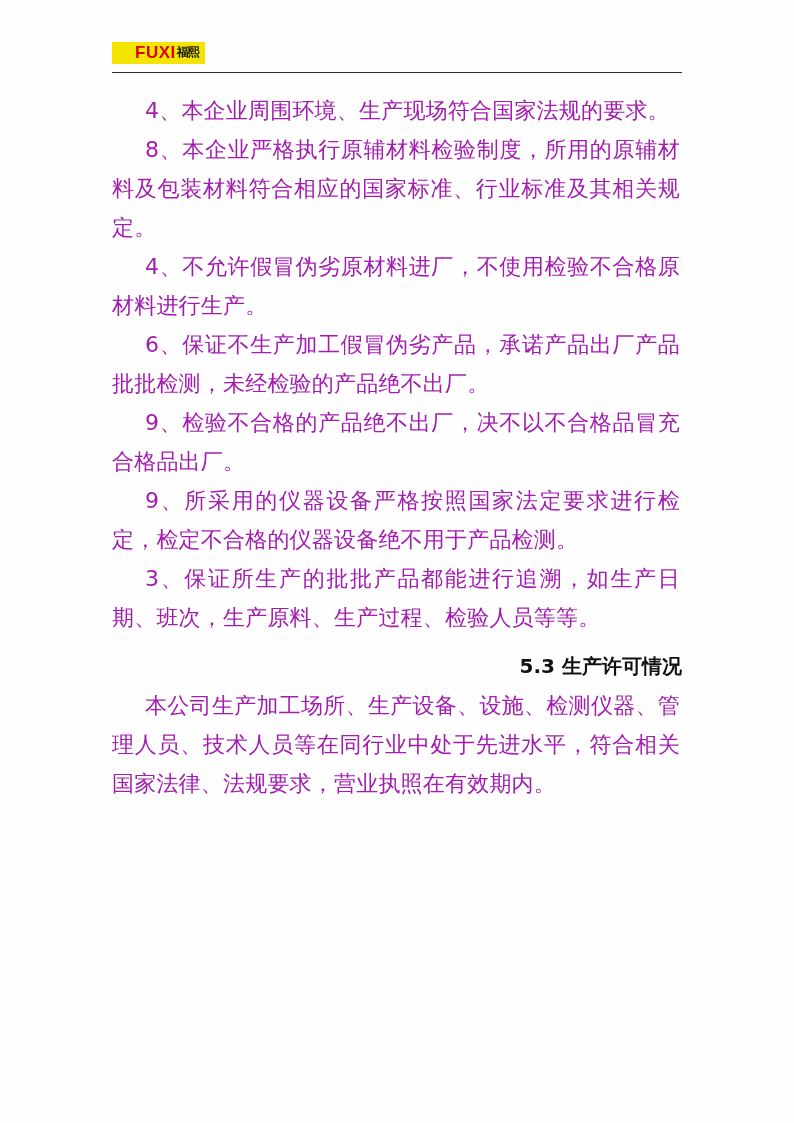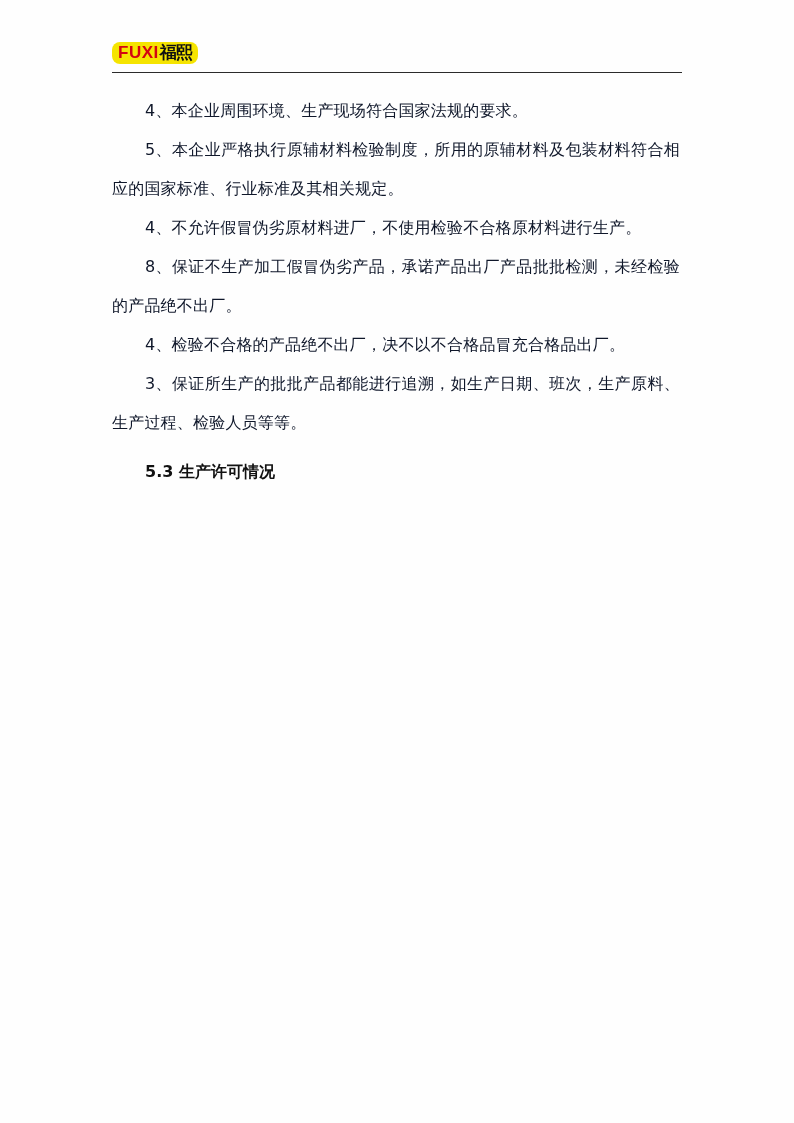--- a/index.html
+++ b/index.html
@@ -33,88 +33,90 @@
   .logo-block {
     display: flex;
     align-items: center;
     height: 30px;
     margin-bottom: 4px;
   }
   .logo {
     display: inline-flex;
     align-items: center;
     background: #f5e400;
-    padding: 2px 6px 3px 6px;
+    padding: 2px 6px 3px 23px;
     height: 22px;
     box-sizing: border-box;
-    border-radius: 8px;
   }
   .logo-latin {
     font-family: "Liberation Sans", sans-serif;
     font-weight: bold;
     font-size: 17px;
     letter-spacing: 0.5px;
     color: #d40511;
     line-height: 17px;
   }
   .logo-cjk {
     font-family: "DejaVu Sans", sans-serif;
     font-weight: bold;
-    font-size: 17px;
+    font-size: 12px;
     color: #111111;
     line-height: 17px;
     margin-left: 1px;
     letter-spacing: -1px;
   }
   .rule {
     border-top: 1px solid #2b2b2b;
     width: 570px;
     margin-top: 2px;
   }
   
   p.body-par {
     font-family: "DejaVu Sans", "Liberation Sans", sans-serif;
-    font-size: 16px;
+    font-size: 22px;
     line-height: 39px;
     margin: 0 2px 0 0;
     text-indent: 33px;
     text-align: justify;
-    color: #0f172a;
+    color: #a21caf;
     letter-spacing: 0.2px;
   }
   p.first-par {
     margin-top: 18px;
   }
   h3.section-heading {
     font-family: "DejaVu Sans", "Liberation Sans", sans-serif;
-    font-size: 16px;
+    font-size: 20px;
     font-weight: bold;
     line-height: 39px;
     margin: 10px 0 0 0;
     text-indent: 33px;
     color: #111111;
+    text-align: right;
   }
 </style>
 </head>
 <body>
 
 <div class="page">
   <div class="content">
 
     <div class="logo-block">
       <span class="logo">
         <span class="logo-latin">FUXI</span>
         <span class="logo-cjk">福熙</span>
       </span>
     </div>
     <div class="rule"></div>
 
     <p class="body-par first-par">4、本企业周围环境、生产现场符合国家法规的要求。</p>
-    <p class="body-par">5、本企业严格执行原辅材料检验制度，所用的原辅材料及包装材料符合相应的国家标准、行业标准及其相关规定。</p>
+    <p class="body-par">8、本企业严格执行原辅材料检验制度，所用的原辅材料及包装材料符合相应的国家标准、行业标准及其相关规定。</p>
     <p class="body-par">4、不允许假冒伪劣原材料进厂，不使用检验不合格原材料进行生产。</p>
-    <p class="body-par">8、保证不生产加工假冒伪劣产品，承诺产品出厂产品批批检测，未经检验的产品绝不出厂。</p>
-    <p class="body-par">4、检验不合格的产品绝不出厂，决不以不合格品冒充合格品出厂。</p>
+    <p class="body-par">6、保证不生产加工假冒伪劣产品，承诺产品出厂产品批批检测，未经检验的产品绝不出厂。</p>
+    <p class="body-par">9、检验不合格的产品绝不出厂，决不以不合格品冒充合格品出厂。</p>
+    <p class="body-par">9、所采用的仪器设备严格按照国家法定要求进行检定，检定不合格的仪器设备绝不用于产品检测。</p>
     <p class="body-par">3、保证所生产的批批产品都能进行追溯，如生产日期、班次，生产原料、生产过程、检验人员等等。</p>
 
     <h3 class="section-heading">5.3 生产许可情况</h3>
+    <p class="body-par">本公司生产加工场所、生产设备、设施、检测仪器、管理人员、技术人员等在同行业中处于先进水平，符合相关国家法律、法规要求，营业执照在有效期内。</p>
 
   </div>
 </div>
 
 </body></html>

